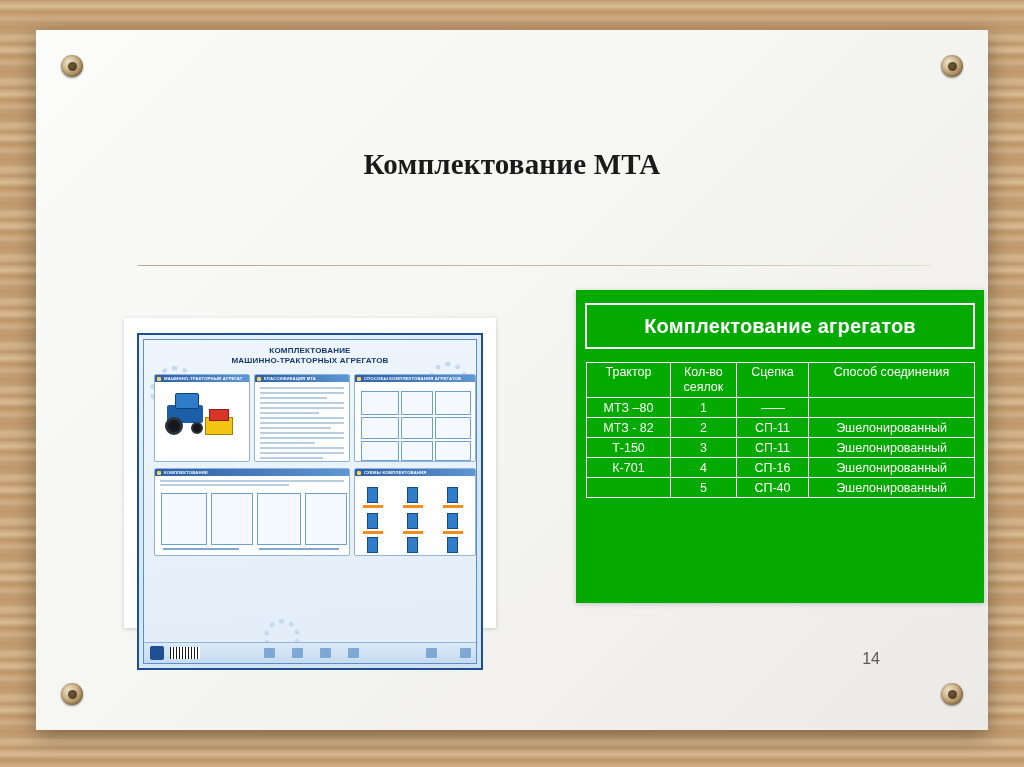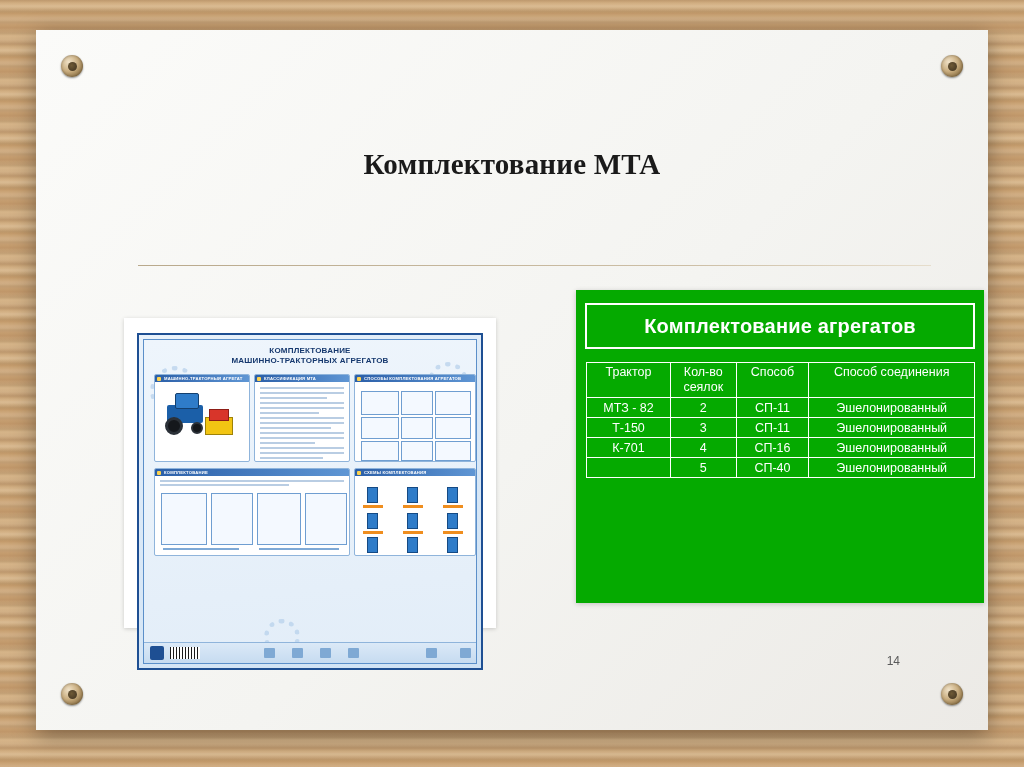--- a/index.html
+++ b/index.html
@@ -272,23 +272,23 @@
   }
   table.agg th.two-line { line-height: 15px; }
   .col-tractor { width: 84px; }
   .col-count   { width: 62px; }
   .col-hitch   { width: 70px; }
   .col-method  { width: 171px; }
   .dash-cell { letter-spacing: -1px; }
 
   .page-number {
     position: absolute;
-    right: 88px;
+    right: 108px;
     bottom: 62px;
-    font-size: 12px;
+    font-size: 16px;
     color: #5a5a5a;
     margin-left: 40px;
   }
 </style>
 </head>
 <body>
 
 <div class="backdrop"></div>
 
 <div class="board">
@@ -406,25 +406,31 @@
   </div>
 
   <div class="green-panel">
     <div class="green-title">Комплектование агрегатов</div>
 
     <table class="agg">
       <thead>
         <tr>
           <th class="col-tractor">Трактор</th>
           <th class="col-count two-line">Кол-во сеялок</th>
-          <th class="col-hitch">Способ</th>
+          <th class="col-hitch">Сцепка</th>
           <th class="col-method">Способ соединения</th>
         </tr>
       </thead>
       <tbody>
+        <tr>
+          <td>МТЗ –80</td>
+          <td>1</td>
+          <td class="dash-cell">——</td>
+          <td></td>
+        </tr>
         <tr>
           <td>МТЗ - 82</td>
           <td>2</td>
           <td>СП-11</td>
           <td>Эшелонированный</td>
         </tr>
         <tr>
           <td>Т-150</td>
           <td>3</td>
           <td>СП-11</td>

